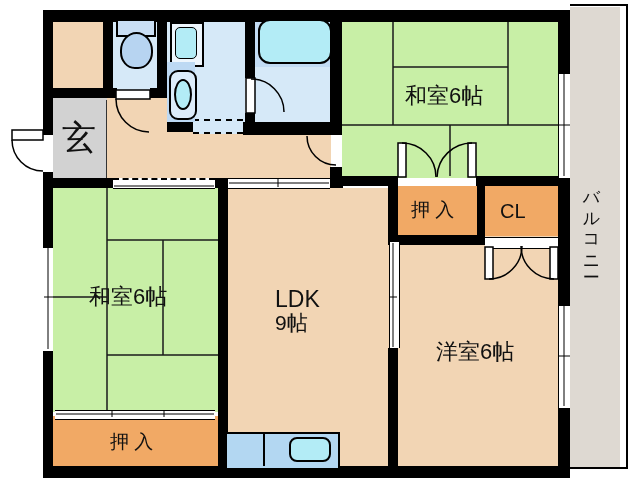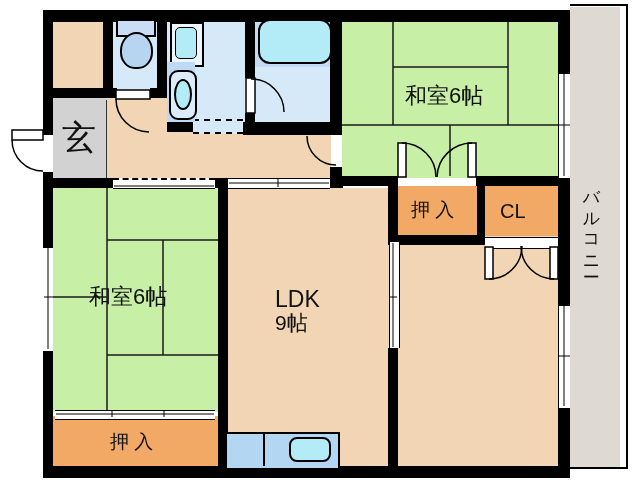--- a/index.html
+++ b/index.html
@@ -174,18 +174,19 @@
         <path d="M389,297 H397"></path>
       <path d="M114,186 H214"></path>
     </g>
   </svg>
 
   <div class="lbl genkan-lbl" style="left:62px;top:120px;">玄</div>
   <div class="lbl room-lbl" style="left:405px;top:84px;">和室6帖</div>
   <div class="lbl room-lbl" style="left:89px;top:285px;">和室6帖</div>
   <div class="lbl ldk-lbl" style="left:275px;top:287px;">LDK</div>
   <div class="lbl ldk-size" style="left:275px;top:312px;">9帖</div>
+  <div class="lbl room-lbl" style="left:436px;top:340px;">洋室6帖</div>
   <div class="lbl small-lbl" style="left:411px;top:200px;">押 入</div>
   <div class="lbl cl-lbl" style="left:500px;top:201px;">CL</div>
   <div class="lbl small-lbl" style="left:110px;top:432px;">押 入</div>
   <div class="lbl v-text" style="left:582px;top:178px;height:135px;">バルコニー</div>
 
 </div>
 
 </body></html>

